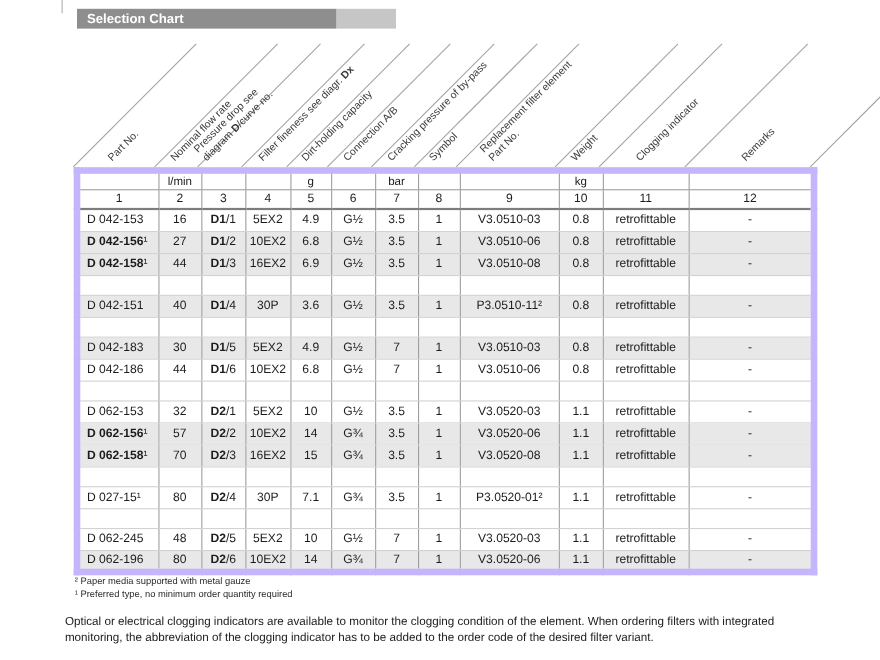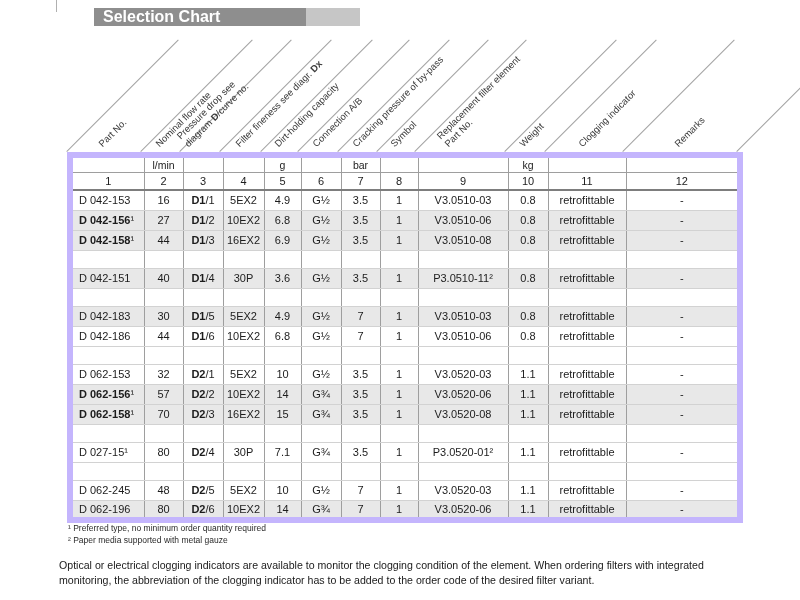--- a/index.html
+++ b/index.html
@@ -4,22 +4,22 @@
 <style>
   * { margin:0; padding:0; box-sizing:border-box; }
   html,body { background:#ffffff; }
   .page {
     position:relative; width:800px; height:600px; background:#ffffff;
     font-family:"Liberation Sans", sans-serif; color:#1c1c1c; overflow:hidden;
   }
   .corner-mark { position:absolute; left:56px; top:0; width:1px; height:12px; background:#b0b0b0; }
   .title-bar {
     position:absolute; left:70px; top:8px; width:236px; height:18px;
-    background:#8e8e8e; color:#ffffff; font-size:16px; font-weight:bold;
-    line-height:18px; padding-left:9px;margin-left:24px;
+    background:#8e8e8e; color:#ffffff; font-size:12px; font-weight:bold;
+    line-height:18px; padding-left:9px;
   }
   .title-ext { position:absolute; left:306px; top:8px; width:54px; height:18px; background:#c6c6c6; }
 
   .diag-header { position:absolute; left:67px; top:36px; width:670px; height:116px; }
   .diag-line {
     position:absolute; bottom:0; width:158px; height:1px; background:#a3a3a3;
     transform:rotate(-45deg); transform-origin:0 100%;
   }
   .diag-label {
     position:absolute; bottom:3px; transform:rotate(-45deg); transform-origin:0 100%;
@@ -371,18 +371,18 @@
           <td>1</td>
           <td>V3.0520-06</td>
           <td>1.1</td>
           <td>retrofittable</td>
           <td>-</td>
         </tr>
       </tbody>
   </table>
 
   <div class="footnotes">
+    <div>² Paper media supported with metal gauze</div>
     <div>¹ Preferred type, no minimum order quantity required</div>
-    <div>² Paper media supported with metal gauze</div>
   </div>
 
   <p class="bottom-paragraph">Optical or electrical clogging indicators are available to monitor the clogging condition of the element. When ordering filters with integrated monitoring, the abbreviation of the clogging indicator has to be added to the order code of the desired filter variant.</p>
 </div>
 
 </body></html>

